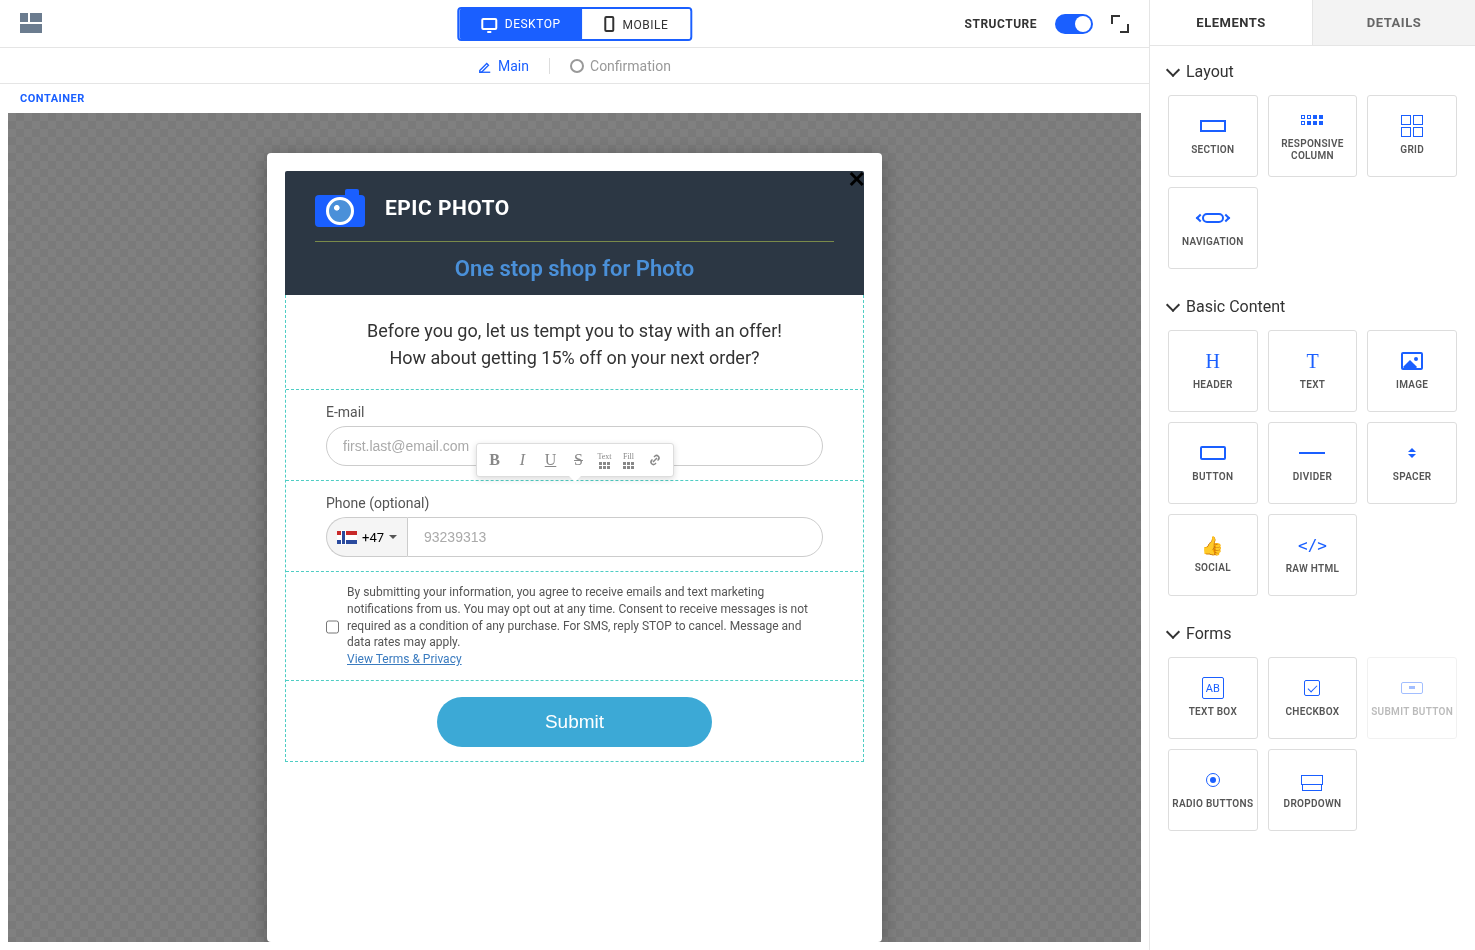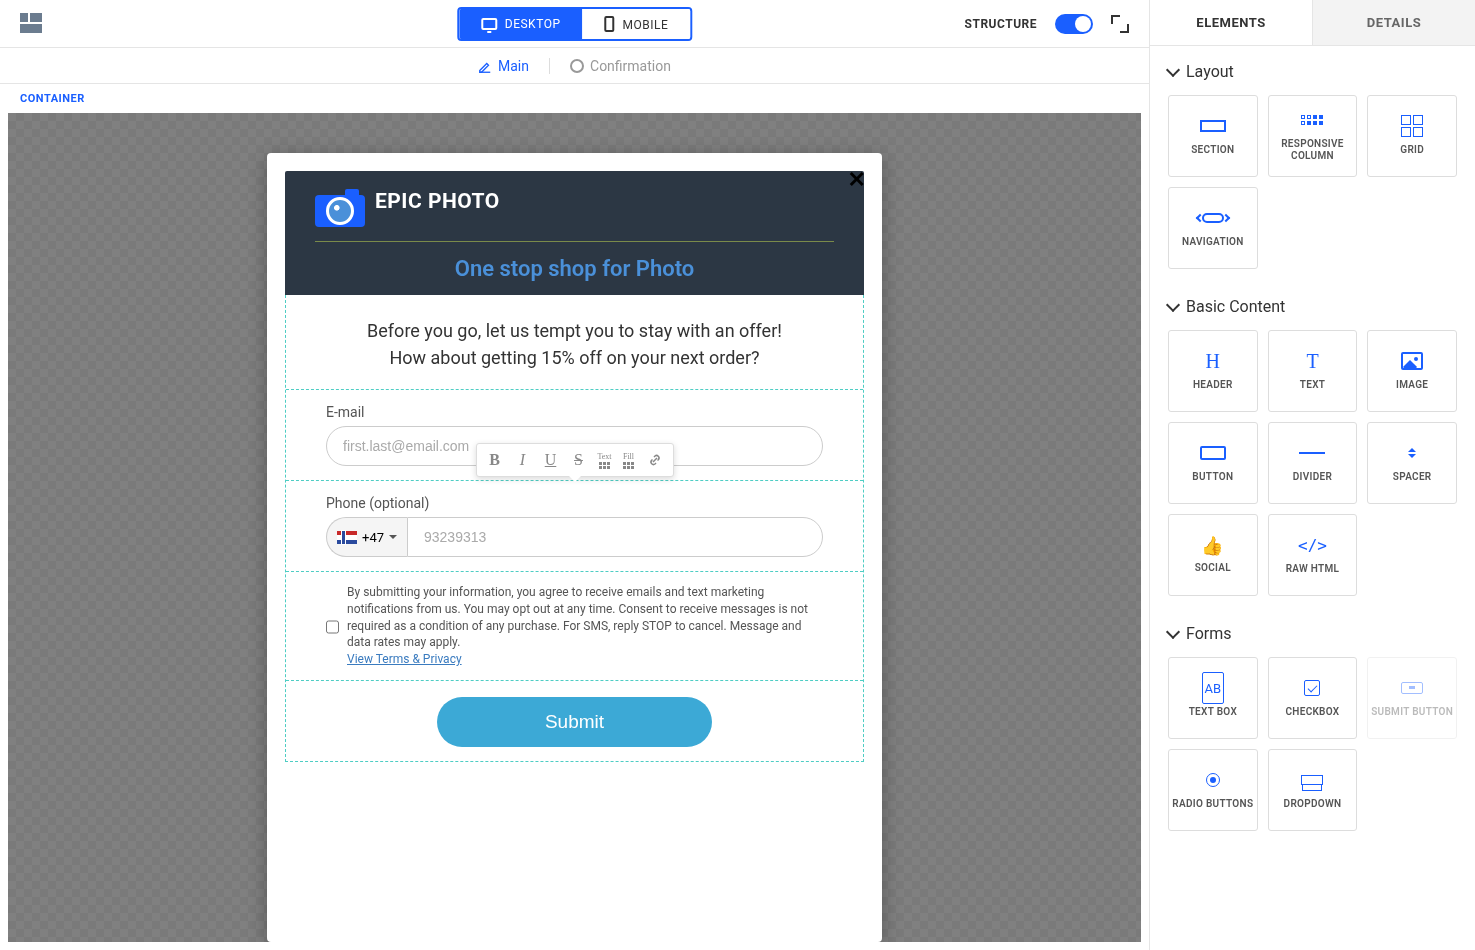--- a/index.html
+++ b/index.html
@@ -42,21 +42,21 @@
 .check-icon { width: 14px; height: 14px; border: 2px solid currentColor; border-radius: 50%; position: relative; }
 
 .container-label { padding: 8px 20px; font-size: 11px; font-weight: 700; color: #1a5fff; letter-spacing: 0.5px; }
 
 .canvas { flex: 1; background: #808080; background-image: repeating-conic-gradient(#7a7a7a 0% 25%, #808080 0% 50%); background-size: 16px 16px; display: flex; justify-content: center; padding-top: 40px; margin: 0 8px 8px 8px; overflow: auto; }
 
 .popup { width: 615px; background: #fff; border-radius: 4px; padding: 18px; box-shadow: 0 4px 20px rgba(0,0,0,0.3); position: relative; }
 .popup-close { position: absolute; top: 14px; right: 16px; font-size: 22px; font-weight: bold; cursor: pointer; color: #000; }
 
 .popup-header { background: #2c3744; padding: 18px 30px 14px; border-radius: 2px 2px 0 0; }
-.brand { display: flex; gap: 10px; padding-bottom: 14px; border-bottom: 1px solid #7a8a4a; }
+.brand { display: flex; align-items: center; gap: 20px; padding-bottom: 14px; border-bottom: 1px solid #7a8a4a; }
 .camera-icon { width: 50px; height: 38px; position: relative; }
 .camera-icon .body { position: absolute; top: 6px; width: 50px; height: 32px; background: #1a5fff; border-radius: 4px; }
 .camera-icon .lens { position: absolute; top: 8px; left: 11px; width: 28px; height: 28px; background: #4a90d9; border-radius: 50%; border: 3px solid #fff; }
 .camera-icon .lens::after { content: ''; position: absolute; top: 3px; left: 3px; width: 16px; height: 16px; background: radial-gradient(circle at 30% 30%, #fff 15%, #4a90d9 20%); border-radius: 50%; }
 .camera-icon .flash { position: absolute; top: 0; right: 6px; width: 14px; height: 6px; background: #1a5fff; border-radius: 2px 2px 0 0; }
 .brand-text { color: #fff; font-size: 21px; font-weight: 700; letter-spacing: 0.5px; }
 .tagline { color: #4a90d9; font-size: 22px; font-weight: 600; text-align: center; padding-top: 14px; }
 
 .text-toolbar { position: absolute; top: 290px; left: 50%; transform: translateX(-50%); background: #fff; border: 1px solid #ddd; border-radius: 3px; box-shadow: 0 2px 6px rgba(0,0,0,0.15); display: flex; padding: 4px; z-index: 10; }
 .text-toolbar::after { content: ''; position: absolute; bottom: -6px; left: 50%; transform: translateX(-50%); border: 6px solid transparent; border-top-color: #fff; border-bottom: none; }
@@ -122,21 +122,21 @@
 .ico-image::before{content:'';position:absolute;top:3px;right:3px;width:4px;height:4px;border-radius:50%;background:#1a5fff;}
 .ico-image::after{content:'';position:absolute;bottom:-4px;left:2px;width:10px;height:10px;background:#1a5fff;transform:rotate(45deg);}
 .ico-button { width: 26px; height: 14px; border: 2px solid #1a5fff; border-radius: 2px; }
 .ico-divider { width: 26px; height: 2px; background: #1a5fff; }
 .ico-spacer { width: 8px; height: 18px; position:relative; }
 .ico-spacer::before,.ico-spacer::after{content:'';position:absolute;left:0;border:4px solid transparent;}
 .ico-spacer::before{top:0;border-bottom-color:#1a5fff;}
 .ico-spacer::after{bottom:0;border-top-color:#1a5fff;}
 .ico-social { width: 20px; height: 18px; color: #1a5fff; font-size: 18px; }
 .ico-html { font-size: 16px; color: #1a5fff; font-family: monospace; }
-.ico-textbox { width: 22px; height: 32px; border: 1.5px solid #1a5fff; border-radius: 2px; display:flex; align-items:center; justify-content:center; font-size:13px; color:#1a5fff; }
+.ico-textbox { width: 22px; height: 22px; border: 1.5px solid #1a5fff; border-radius: 2px; display:flex; align-items:center; justify-content:center; font-size:11px; color:#1a5fff; }
 .ico-checkbox { width: 16px; height: 16px; border: 1.5px solid #1a5fff; border-radius: 2px; position: relative; }
 .ico-checkbox::after{content:'';position:absolute;top:2px;left:5px;width:4px;height:8px;border-right:1.5px solid #1a5fff;border-bottom:1.5px solid #1a5fff;transform:rotate(45deg);}
 .ico-submit { width: 22px; height: 12px; border: 1.5px solid #1a5fff; border-radius: 2px; position:relative; }
 .ico-submit::after{content:'';position:absolute;top:3px;left:7px;width:6px;height:3px;background:#1a5fff;}
 .ico-radio { width: 14px; height: 14px; border: 1.5px solid #1a5fff; border-radius: 50%; display:flex;align-items:center;justify-content:center; }
 .ico-radio::after{content:'';width:6px;height:6px;background:#1a5fff;border-radius:50%;}
 .ico-dropdown { width: 22px; height: 10px; border: 1.5px solid #1a5fff; position:relative; }
 .ico-dropdown::after{content:'';position:absolute;bottom:-7px;left:0;right:0;height:5px;border:1.5px solid #1a5fff;border-top:none;}
 </style>
 </head>

